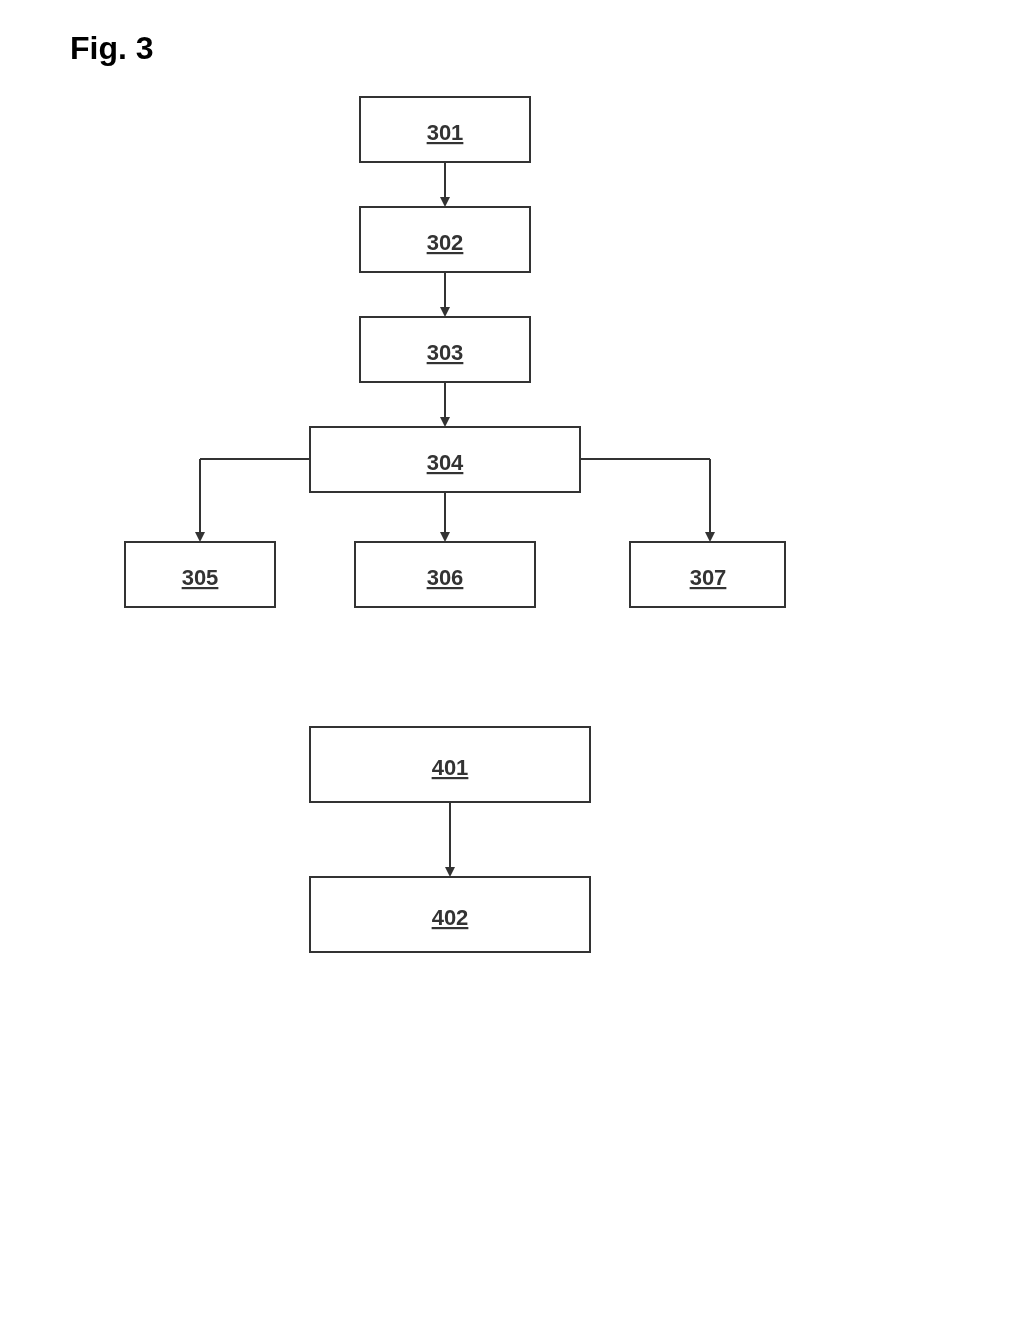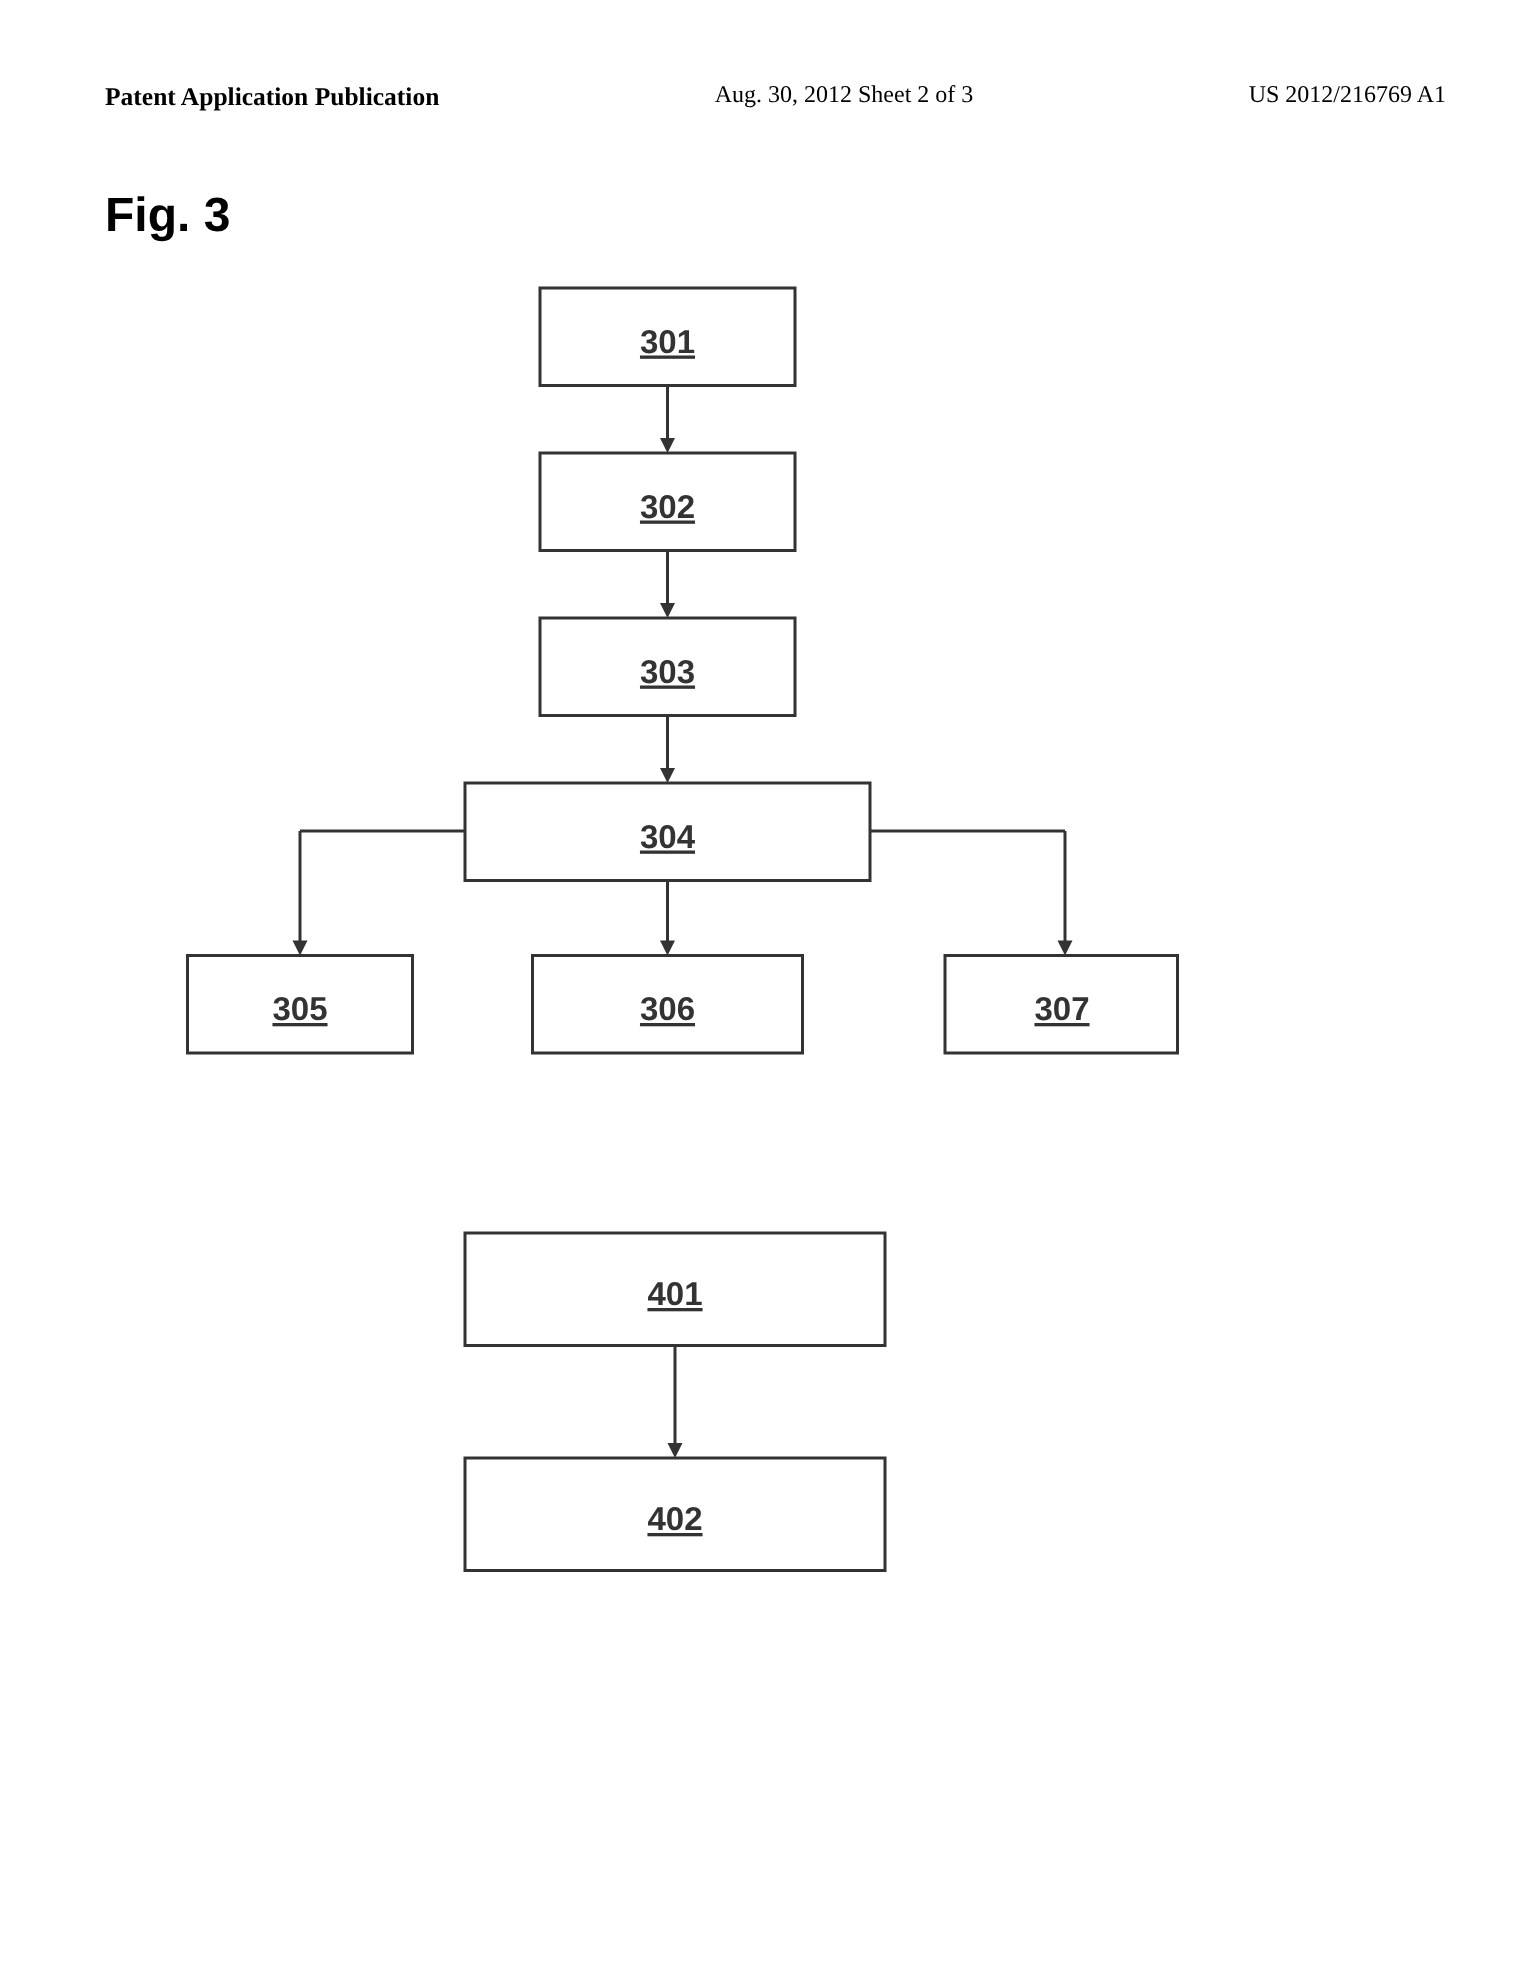--- a/index.html
+++ b/index.html
@@ -74,25 +74,20 @@
     
     .diagram-svg {
       display: block;
     }
   </style>
 </head>
 <body>
 
 <div class="page">
 
-  <div class="header">
-    <div class="header-left">Patent Application Publication</div>
-    <div class="header-center">Aug. 30, 2012  Sheet 2 of 3</div>
-    <div class="header-right">US 2012/216769 A1</div>
-  </div>
 
   <div class="fig3-section">
     <div class="figure-label">Fig. 3</div>
 
     <svg class="diagram-svg" width="820" height="560" viewBox="0 0 820 560">
 
       <rect x="290" y="10" width="170" height="65" fill="white" stroke="#333" stroke-width="2"></rect>
       <text x="375" y="53" text-anchor="middle" font-family="Arial, sans-serif" font-size="22" font-weight="bold" text-decoration="underline" fill="#333">301</text>
 
       <line x1="375" y1="75" x2="375" y2="115" stroke="#333" stroke-width="2"></line>

